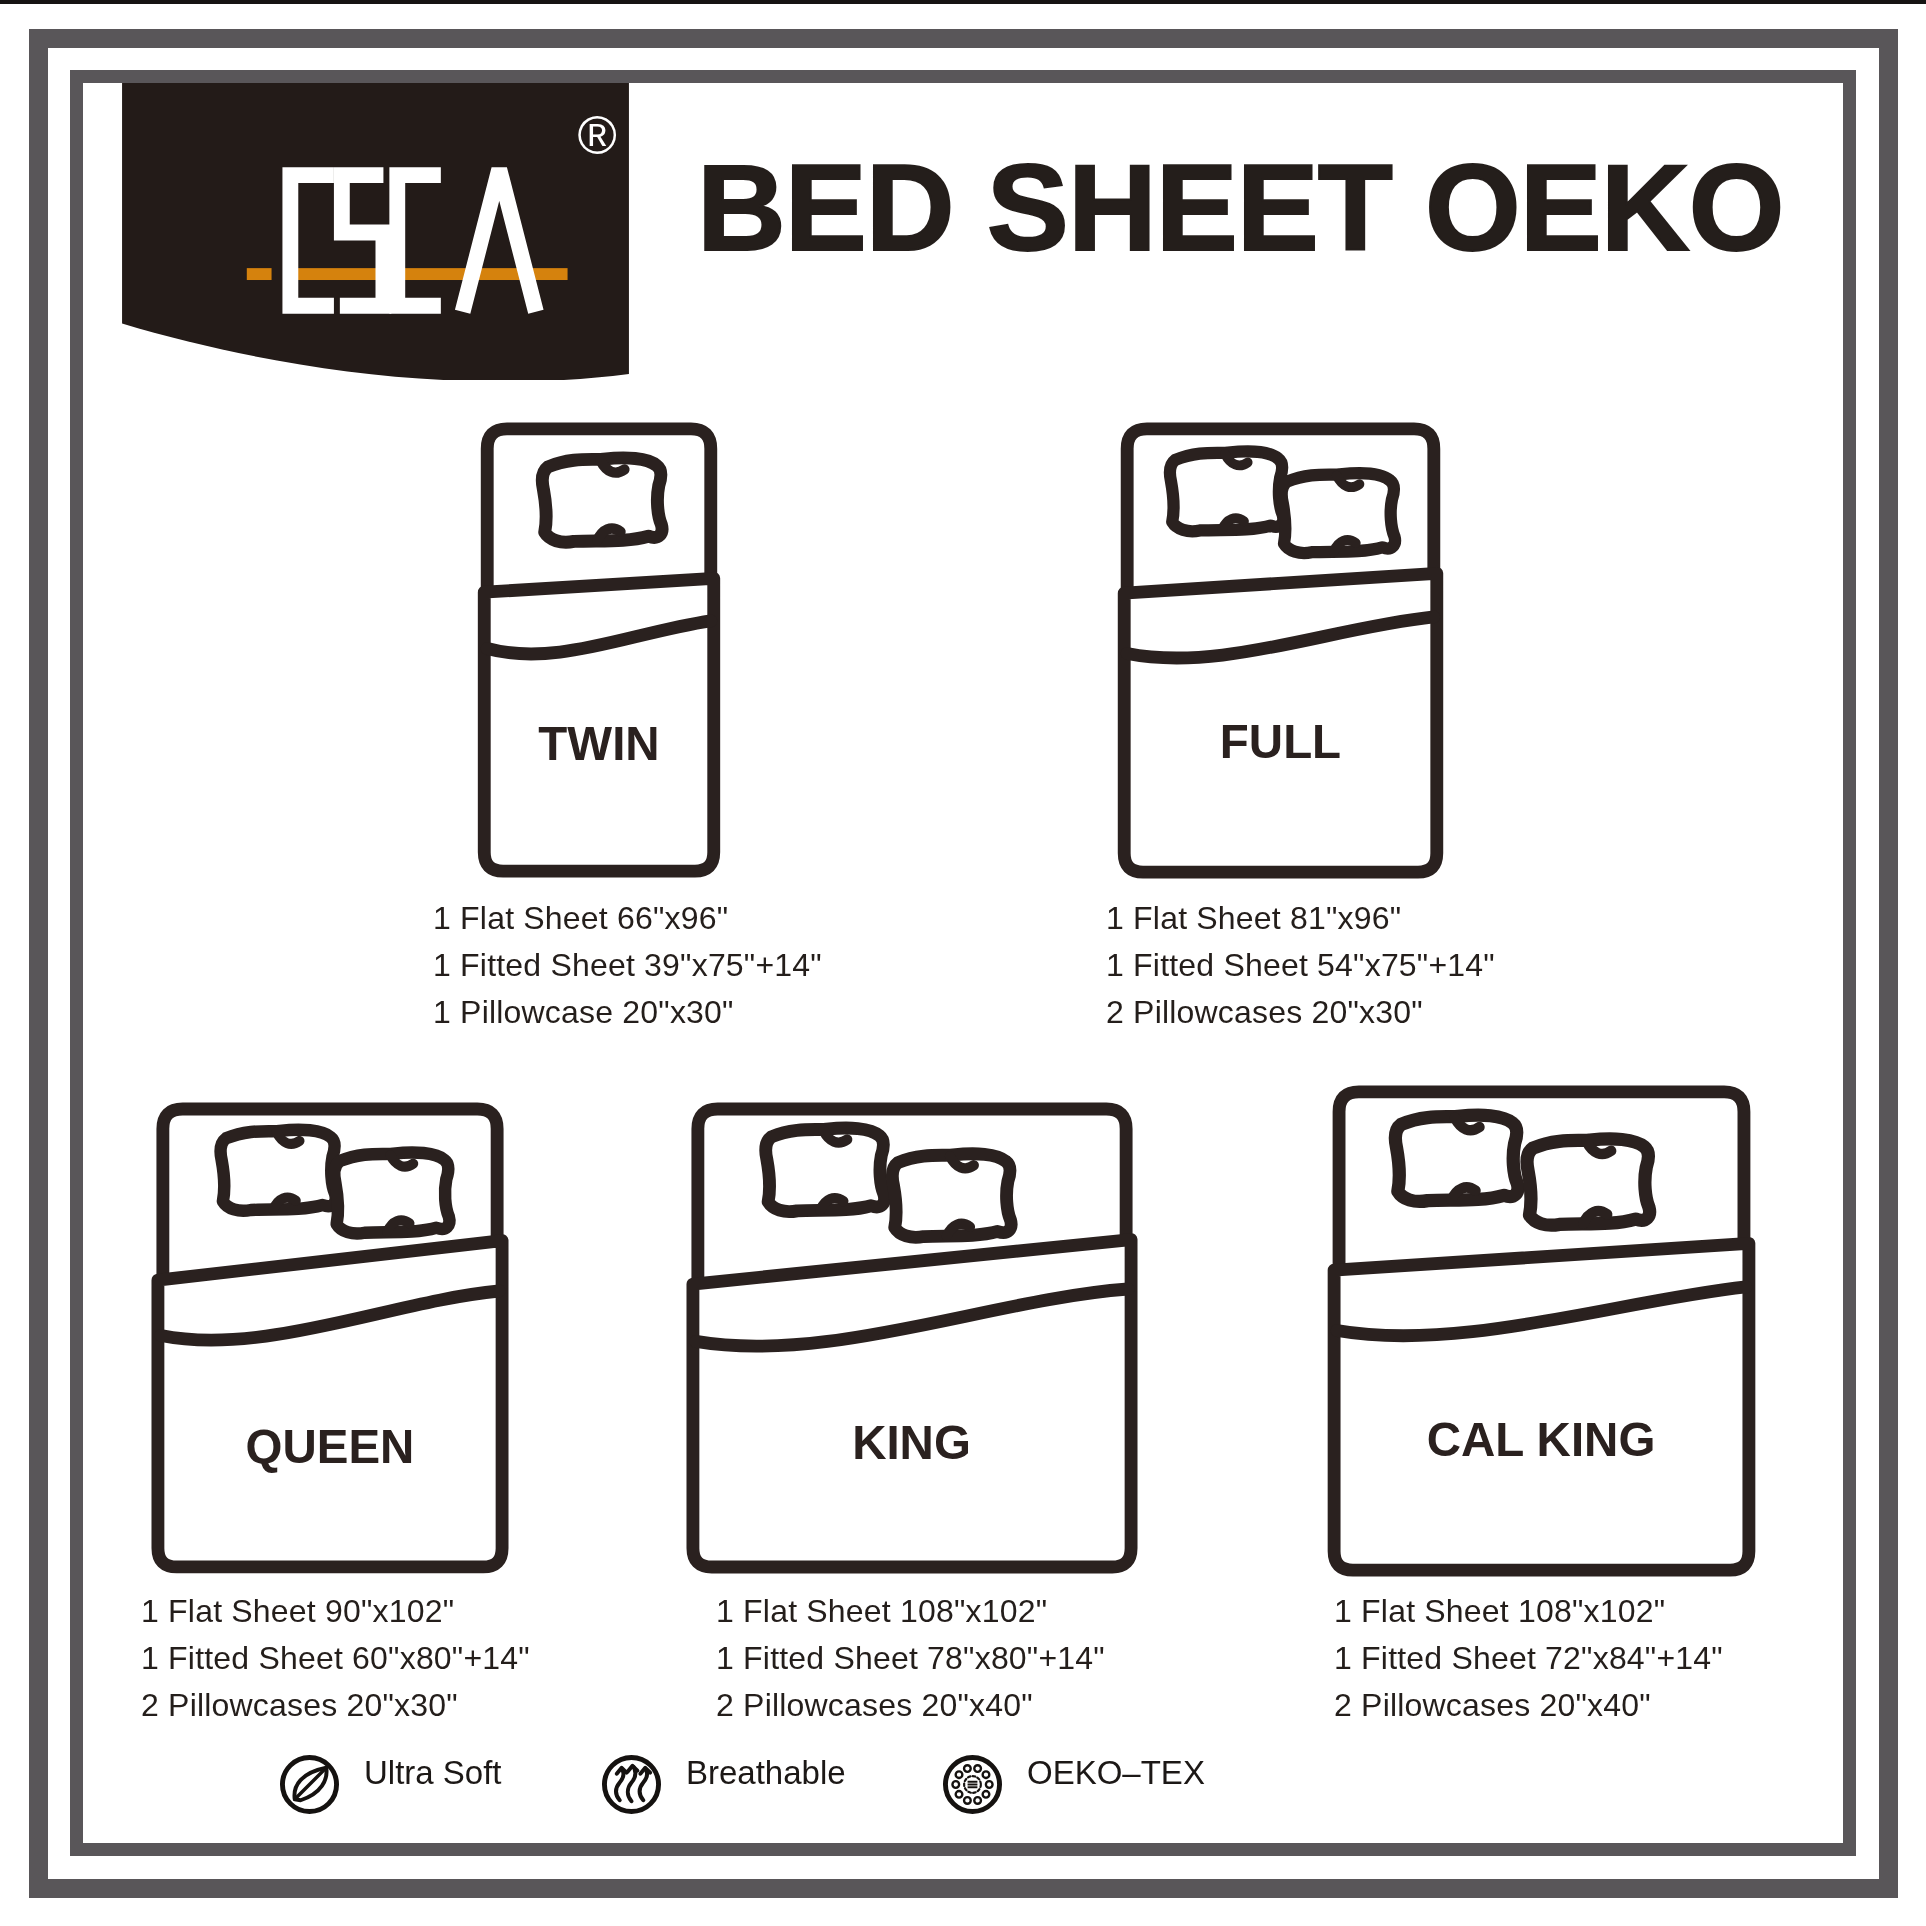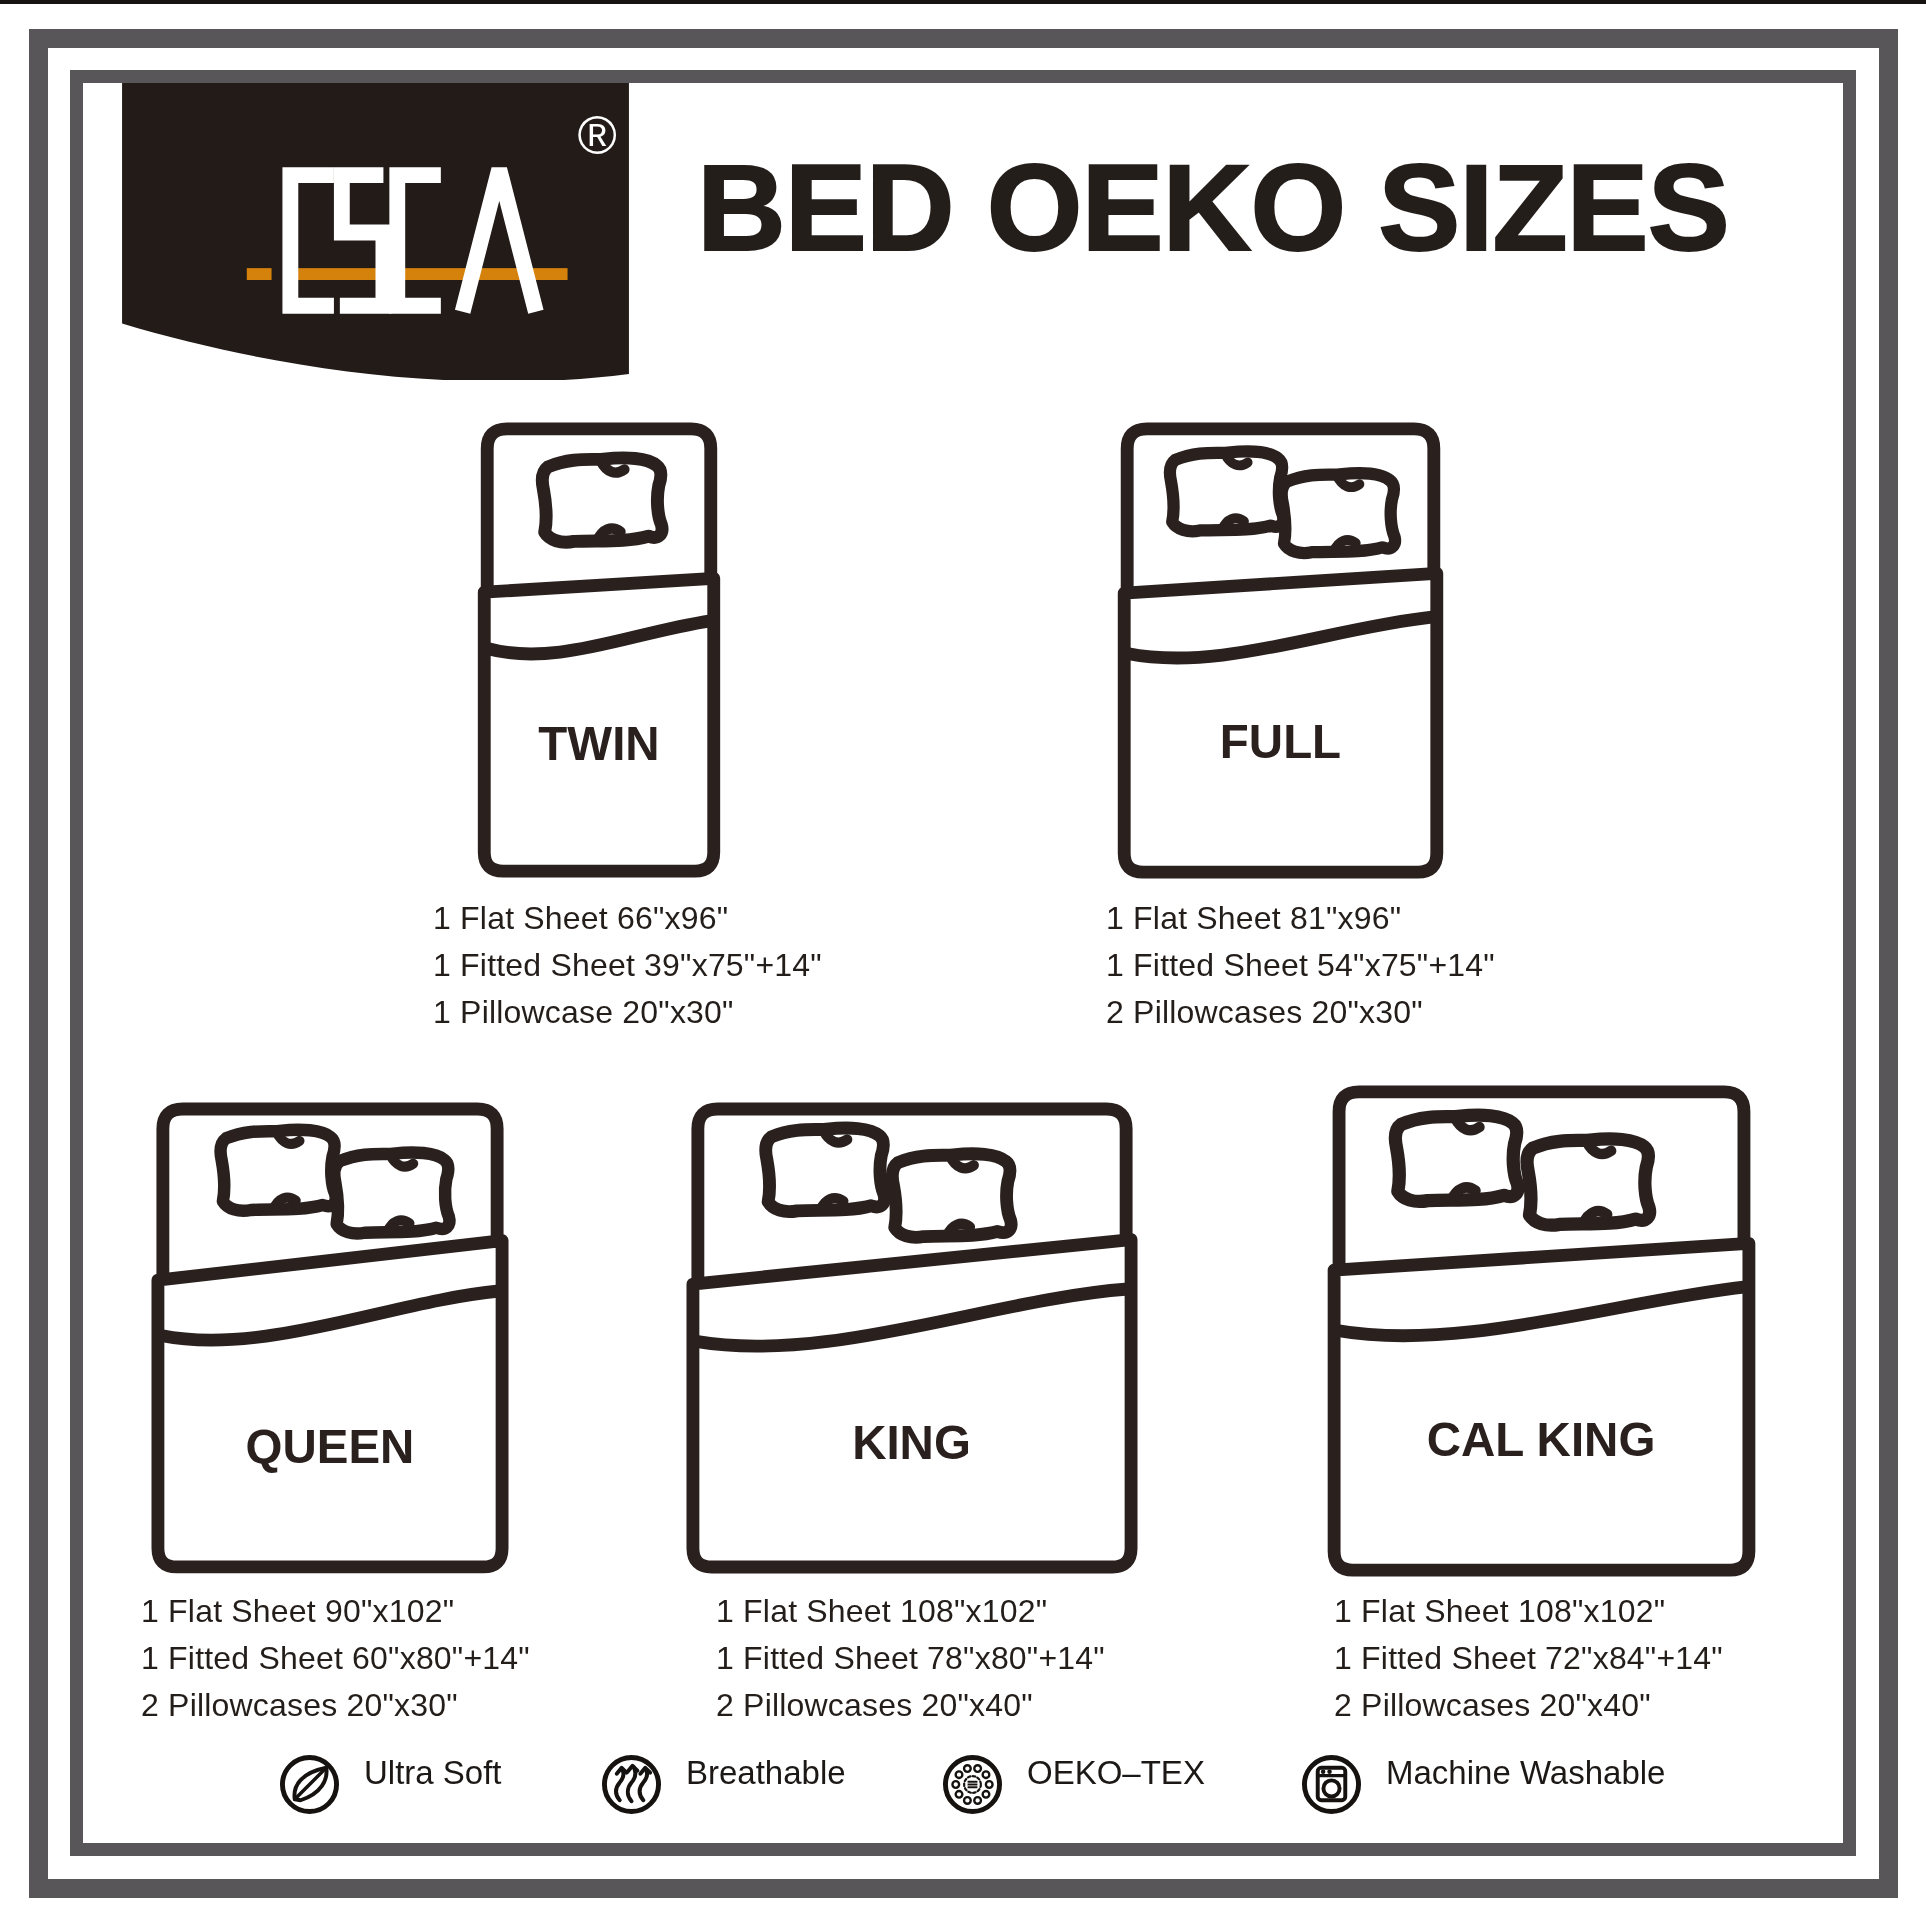--- a/index.html
+++ b/index.html
@@ -67,21 +67,21 @@
 
     <g fill="none" stroke="#fff" stroke-width="16">
       <path d="M214,93 H170 V225 H214"></path>
       <path d="M264,93 H222 V151 H264 V225 H220"></path>
       <path d="M322,93 H278 V225 H322"></path>
       <path d="M344,231 L381,87 L418,231"></path>
     </g>
     <text x="480" y="72" text-anchor="middle" fill="#fff" style="font-family:'Liberation Sans',sans-serif;font-size:54px;font-weight:normal;">®</text>
   </svg>
 
-  <div class="page-title">BED OEKO SIZES</div>
+  <div class="page-title">BED SHEET OEKO</div>
 
   <svg class="bed" style="left:477px;top:423px;width:244px;height:455px" viewBox="0 0 246 460">
     <path class="fillw" d="M10,177 V26 Q10,6 30,6 H216 Q236,6 236,26 V163"></path>
     <use href="#pillow" transform="translate(57,26) scale(0.655)"></use>
     <path class="fillw" d="M7,171 L239,157 V434 Q239,453 220,453 H26 Q7,453 7,434 Z"></path>
     <path class="stroke" d="M10,228 C80,247 155,212 236,200"></path>
     <text x="123" y="341" text-anchor="middle">TWIN</text>
   </svg>
 
   <svg class="bed" style="left:1117px;top:423px;width:327px;height:456px" viewBox="0 0 330 461">
@@ -188,26 +188,15 @@
       <circle class="ln" r="8.5" stroke-width="2.2" stroke-dasharray="2.6 2.4"></circle>
       <g stroke="currentColor" stroke-width="2">
         <line x1="-5" y1="-2.8" x2="5" y2="-2.8"></line>
         <line x1="-5" y1="0" x2="5" y2="0"></line>
         <line x1="-5" y1="2.8" x2="5" y2="2.8"></line>
       </g>
     </svg>
     <span class="label">OEKO–TEX</span>
   </div>
 
-  <div class="feature" style="left:1301px">
-    <svg class="icon" viewBox="-31 -31 62 62">
-      <circle class="ln" cx="0" cy="0" r="27.5" stroke-width="5"></circle>
-      <rect class="ln" x="-14" y="-17" width="28" height="33" rx="3.5" stroke-width="4"></rect>
-      <line class="ln" x1="-14" y1="-9" x2="14" y2="-9" stroke-width="3.5"></line>
-      <circle cx="-8.5" cy="-13" r="2.3" fill="currentColor"></circle>
-      <circle cx="-2" cy="-13" r="2.3" fill="currentColor"></circle>
-      <circle class="ln" cx="0" cy="4" r="8.2" stroke-width="4"></circle>
-    </svg>
-    <span class="label">Machine Washable</span>
-  </div>
 
 </div>
 
 
 </body></html>

